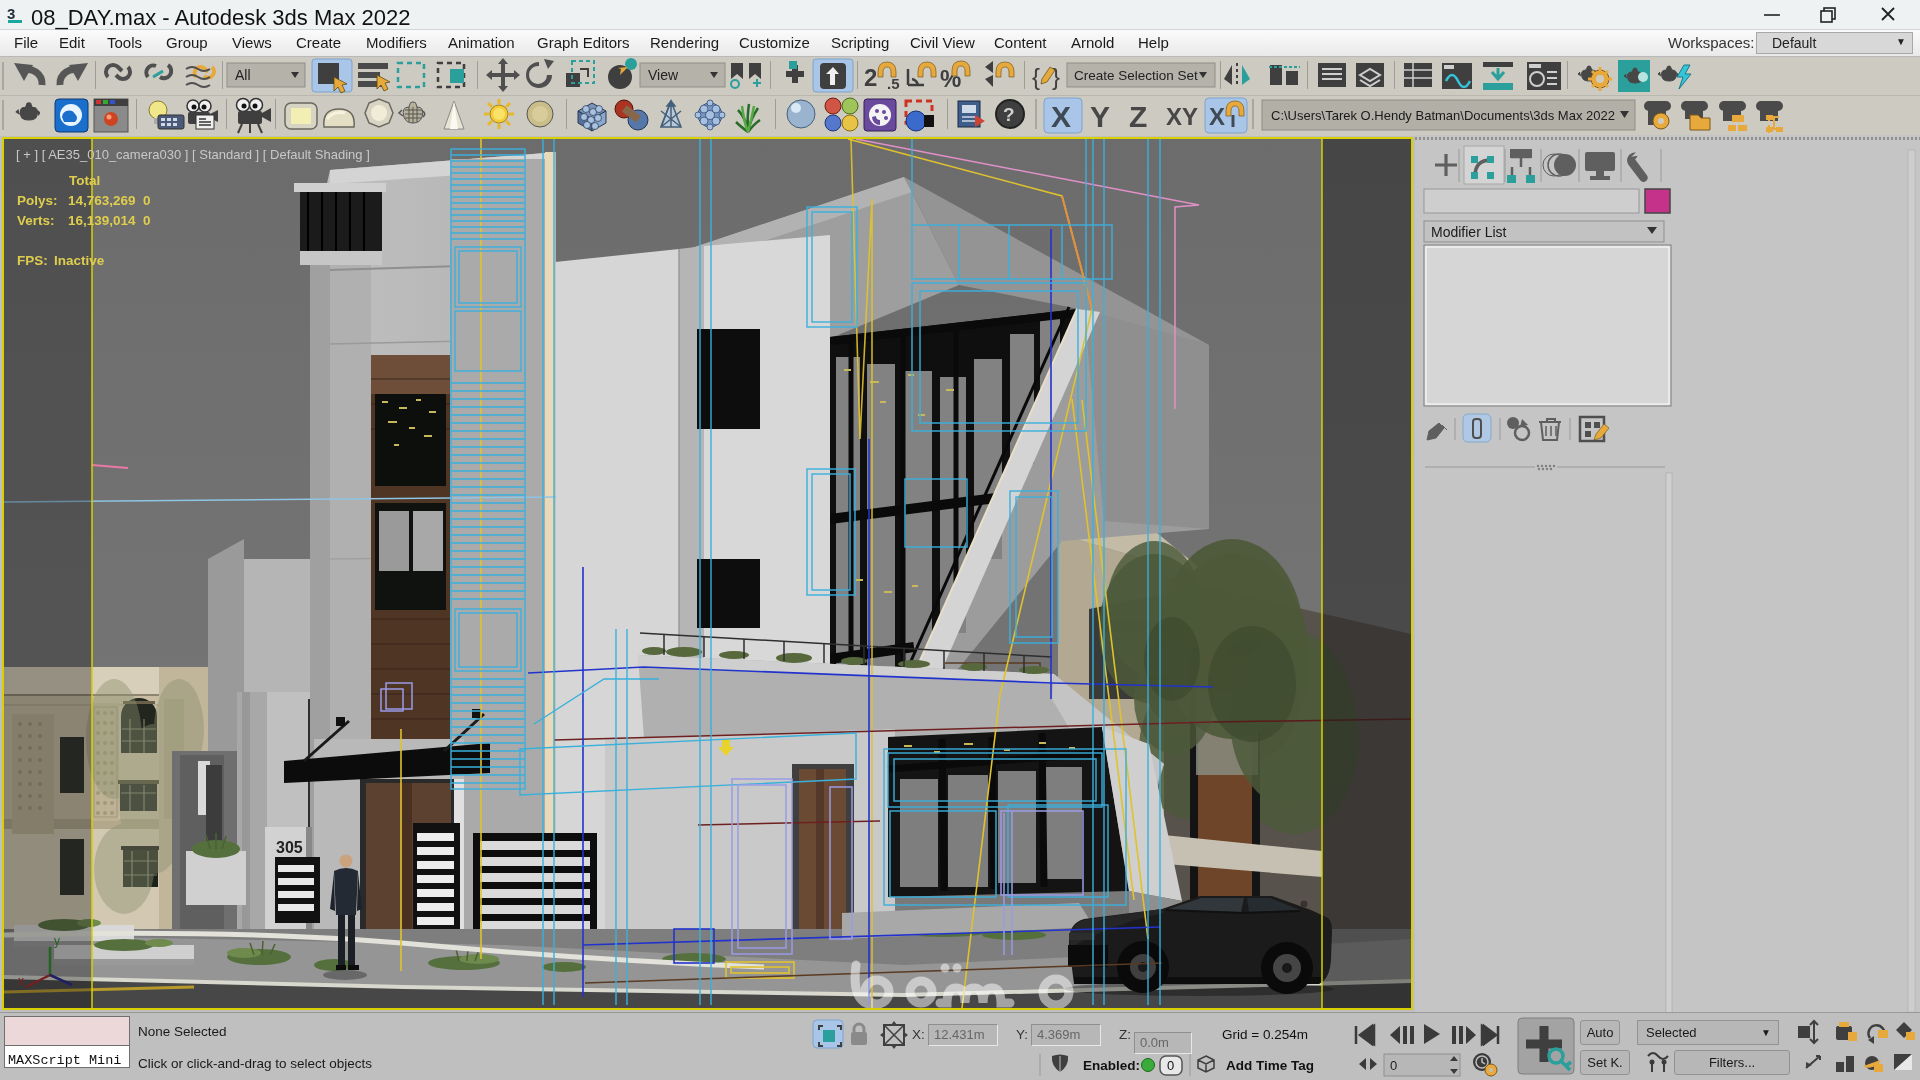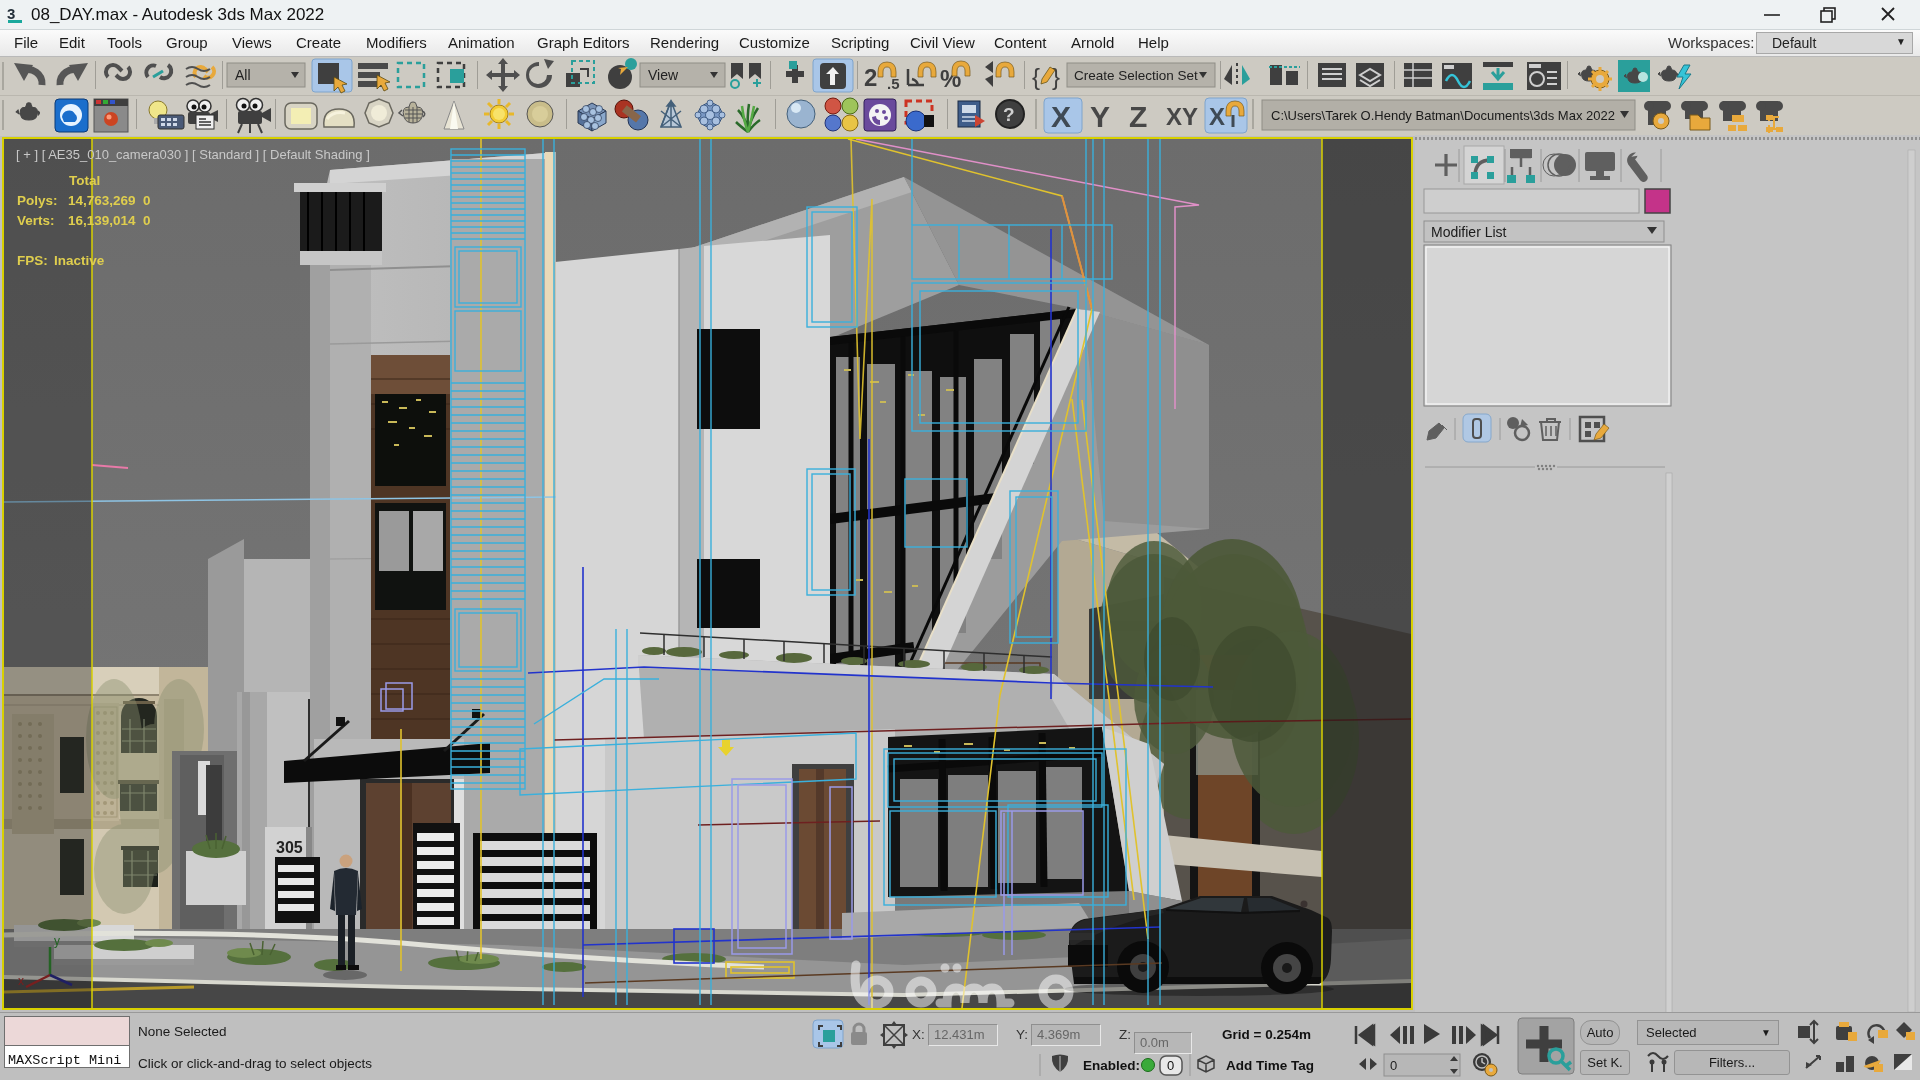--- a/index.html
+++ b/index.html
@@ -1,18 +1,18 @@
 <!DOCTYPE html>
 <html><head><meta charset="utf-8">
 <style>
 *{margin:0;padding:0;box-sizing:border-box}
 html,body{width:1920px;height:1080px;overflow:hidden;font-family:"Liberation Sans",sans-serif;background:#bfbfbf}
 .abs{position:absolute}
 #titlebar{position:absolute;left:0;top:0;width:1920px;height:30px;background:#eef2f3;border-bottom:1px solid #cfd6d8}
-#title-text{position:absolute;left:31px;top:5px;font-size:17px;color:#111}
+#title-text{position:absolute;left:31px;top:5px;font-size:22px;color:#111}
 #menubar{position:absolute;left:0;top:30px;width:1920px;height:27px;background:linear-gradient(#fbfbfb,#e9e9e9);border-bottom:1px solid #b9b9b9}
 .menu{position:absolute;top:4px;font-size:15px;color:#1a1a1a}
 #tb{position:absolute;left:0;top:57px;width:1920px;height:79px;background:#cdcac2}
 #viewport{position:absolute;left:2px;top:137px;width:1411px;height:873px;background:#6d6d6d;border:2px solid #d8d000;overflow:hidden}
 #panel{position:absolute;left:1415px;top:135px;width:505px;height:877px;background:#c5c5c5}
 #statusbar{position:absolute;left:0;top:1012px;width:1920px;height:68px;background:#bfbfbf}
 .vtext{position:absolute;color:#c8c8c8;font-size:13px}
 .stat{position:absolute;color:#dfce4e;font-size:13.5px;font-weight:bold}
 .fld{position:absolute;background:#b7b7b7;border:1px solid #8f8f8f;border-bottom-color:#e8e8e8;border-right-color:#e8e8e8;font-size:13px;color:#666;padding:2px 5px}
 .btn{position:absolute;background:#b7b7b7;border:1px solid #939393;font-size:13px;color:#1a1a1a;display:flex;align-items:center;justify-content:center}
@@ -1079,24 +1079,24 @@
    <div style="position:absolute;left:3px;top:36px;font-family:'Liberation Mono',monospace;font-size:13.5px;color:#111">MAXScript Mini</div>
  </div>
  <div style="position:absolute;left:138px;top:12px;font-size:13.5px;color:#1a1a1a">None Selected</div>
  <div style="position:absolute;left:138px;top:44px;font-size:13.5px;color:#1a1a1a">Click or click-and-drag to select objects</div>
  <div style="position:absolute;left:912px;top:15px;font-size:13.5px;color:#333">X:</div>
  <div class="fld" style="left:928px;top:12px;width:70px;height:22px">12.431m</div>
  <div style="position:absolute;left:1016px;top:15px;font-size:13.5px;color:#333">Y:</div>
  <div class="fld" style="left:1031px;top:12px;width:70px;height:22px">4.369m</div>
  <div style="position:absolute;left:1119px;top:15px;font-size:13.5px;color:#333">Z:</div>
  <div class="fld" style="left:1134px;top:20px;width:58px;height:22px">0.0m</div>
- <div style="position:absolute;left:1222px;top:15px;font-size:13.5px;font-weight:bold;color:#111">Grid = 0.254m</div>
+ <div style="position:absolute;left:1222px;top:15px;font-size:13.5px;font-weight:normal;color:#111">Grid = 0.254m</div>
  <div style="position:absolute;left:1083px;top:46px;font-size:13.5px;font-weight:bold;color:#111">Enabled:</div>
  <div style="position:absolute;left:1226px;top:46px;font-size:13.5px;font-weight:bold;color:#111">Add Time Tag</div>
- <div class="btn" style="left:1580px;top:8px;width:40px;height:25px;border-radius:11px">Auto</div>
+ <div class="btn" style="left:1580px;top:8px;width:40px;height:25px;border-radius:3px">Auto</div>
  <div class="btn" style="left:1580px;top:38px;width:50px;height:25px;border-radius:3px">Set K.</div>
  <div class="btn" style="left:1637px;top:8px;width:142px;height:25px;justify-content:flex-start;padding-left:8px">Selected<span style="position:absolute;right:7px;top:6px;font-size:10px">▼</span></div>
  <div class="btn" style="left:1674px;top:38px;width:116px;height:25px;border-radius:3px">Filters...</div>
  <svg width="1920" height="68" viewBox="0 0 1920 68" style="position:absolute;left:0;top:0">
 
   <rect x="813" y="8" width="30" height="28" rx="4" fill="#a9c6e8" stroke="#7fa4cc"></rect>
   <path d="M819 18 v-4 h4 M837 14 h4 v4 M841 30 v4 h-4 M819 30 v4 h4" stroke="#3f3f3f" stroke-width="2" fill="none"></path>
   <rect x="823" y="18" width="12" height="12" fill="#2a9f9b"></rect>
 
   <rect x="851" y="20" width="16" height="13" rx="2" fill="#8a8a8a"></rect>

